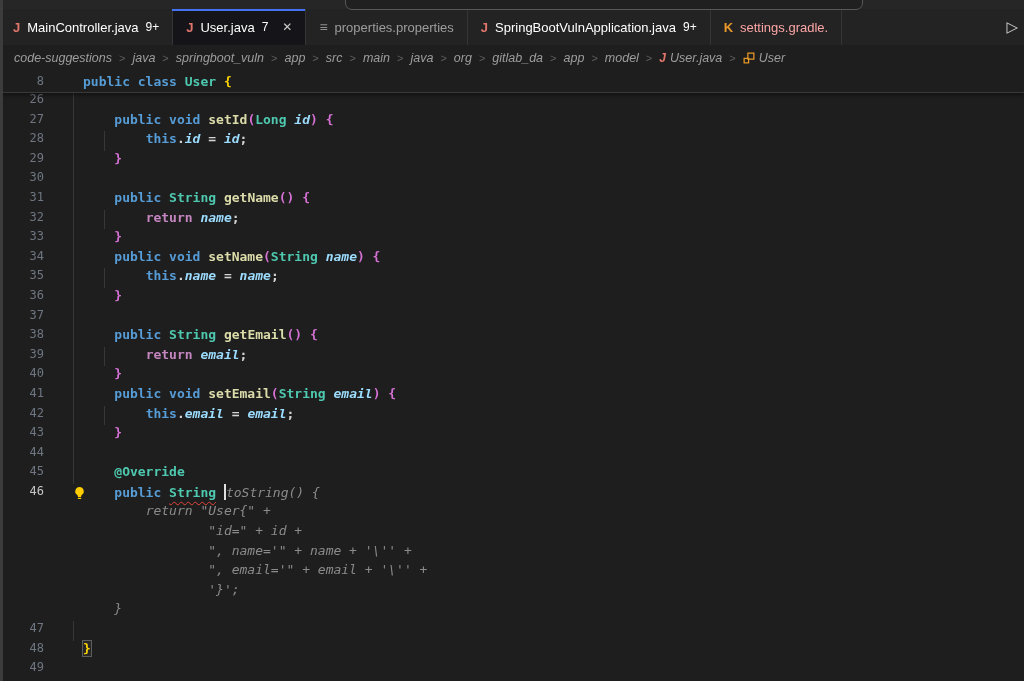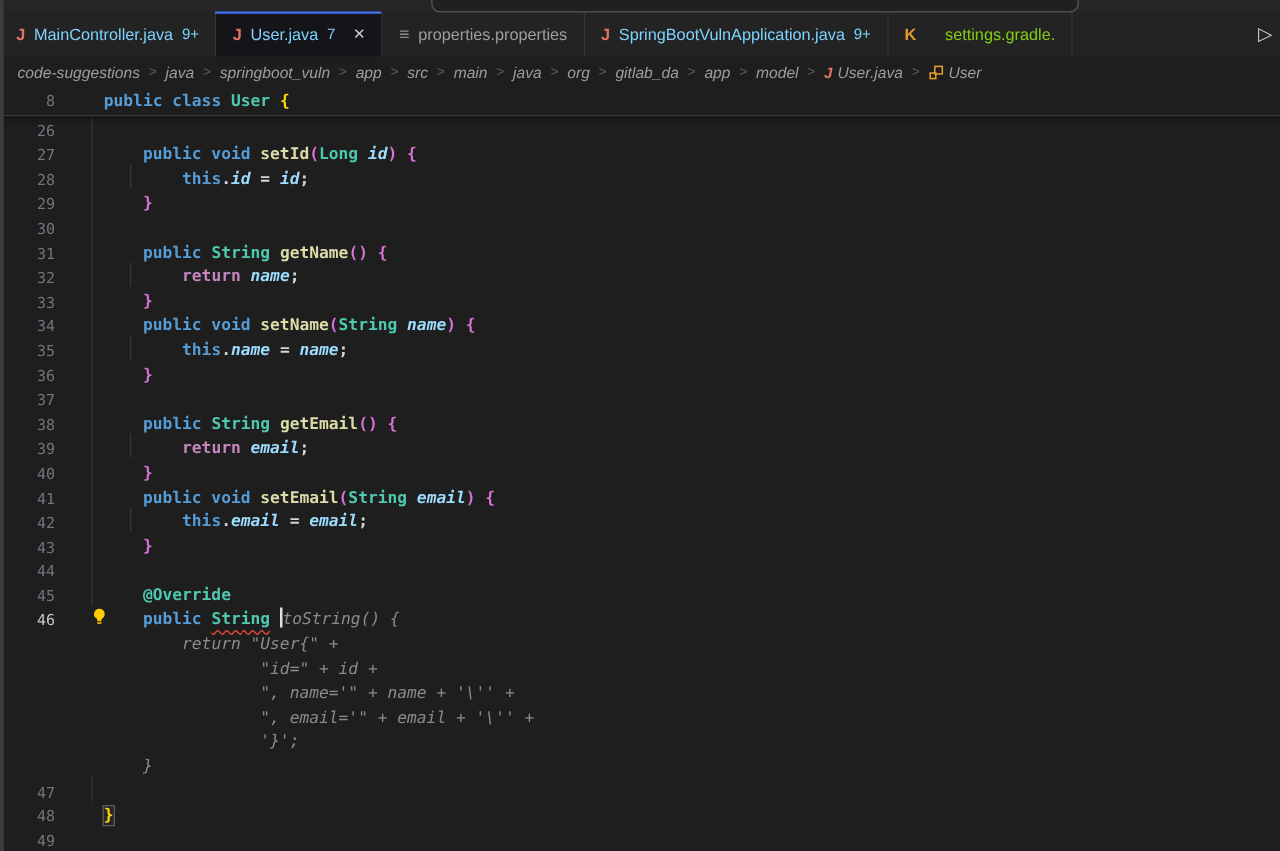--- a/index.html
+++ b/index.html
@@ -12,22 +12,22 @@
   .floatpanel{position:absolute;top:-6px;left:345px;width:516px;height:14px;background:#202020;
               border:1px solid #585858;border-radius:0 0 7px 7px;z-index:11;}
 
   
   .tabbar{position:absolute;top:9px;left:0;right:0;height:36px;background:#232323;display:flex;
           align-items:stretch;z-index:9;}
   .tab{position:relative;display:flex;align-items:center;gap:7px;padding:0 13px;
        border-right:1px solid #353535;background:#232323;font-size:13px;color:#9d9d9d;cursor:default;}
   .tab.active{background:#141419;}
   .tab.active::before{content:"";position:absolute;top:0;left:-1px;right:0;height:2px;background:#4373f2;}
-  .tab.state-error .tlabel,.tab.state-error .tbadge{color:#7dd3fc;}
-  .tab.state-added .tlabel{color:#84cc16;margin-left:16px;}
+  .tab.state-error .tlabel,.tab.state-error .tbadge{color:#ffffff;}
+  .tab.state-added .tlabel{color:#fca5a5;}
   .tab.state-normal .tlabel{color:#9d9d9d;}
   .ficon{font-weight:bold;font-size:13px;}
   .icon-java{color:#e0756a;}
   .icon-gradle{color:#e8992c;}
   .icon-properties{color:#8f8f8f;font-weight:normal;font-size:14px;}
   .tbadge{font-size:12px;}
   .tclose{color:#cccccc;font-size:12px;margin-left:7px;}
   .runwrap{position:absolute;right:6px;top:0;bottom:0;display:flex;align-items:center;
            color:#d4d4d4;font-size:15px;}
 
@@ -38,21 +38,21 @@
   .crumb-sep{color:#5f5f5f;font-size:11px;}
   .crumb .ficon{font-size:12px;}
   .classicon svg{display:block;}
 
   
   .codefont{font-family:"DejaVu Sans Mono","Liberation Mono",monospace;font-size:13px;font-weight:bold;
             white-space:pre;}
   .sticky{position:absolute;top:70px;left:0;right:0;height:22px;background:#1e1e1e;display:flex;
           align-items:center;border-bottom:1px solid #3a3a3a;box-shadow:0 2px 4px rgba(0,0,0,.45);z-index:7;}
   .codearea{position:absolute;top:92px;left:0;right:0;bottom:0;background:#1e1e1e;}
-  .row{position:relative;height:19.6px;display:flex;align-items:flex-end;}
+  .row{position:relative;height:19.6px;display:flex;align-items:flex-start;}
   .ln{width:44px;flex:none;text-align:right;color:#6e7681;font-family:"DejaVu Sans Mono",monospace;
       font-size:12px;font-weight:normal;}
   .ln.cur{color:#c6c6c6;}
   .content{margin-left:39px;}
   .guide{position:absolute;top:0;bottom:0;width:1px;background:#373737;}
   .bulb{position:absolute;left:73px;top:2px;width:14px;height:16px;}
 
   .tk-pln{color:#d4d4d4;}
   .tk-kw{color:#569cd6;}
   .tk-type{color:#4ec9b0;}

